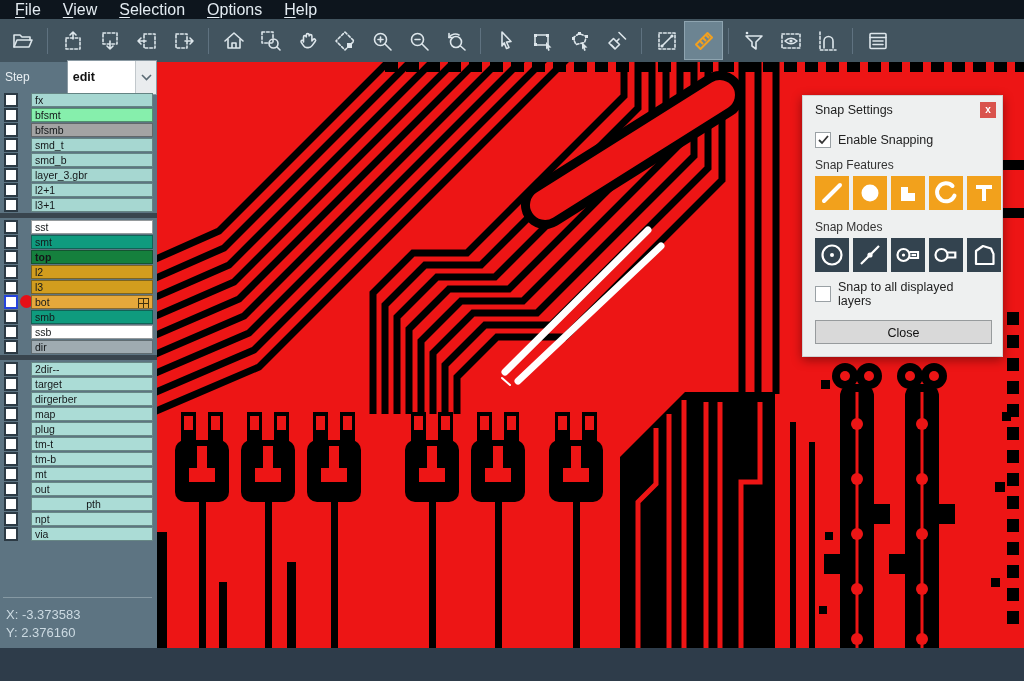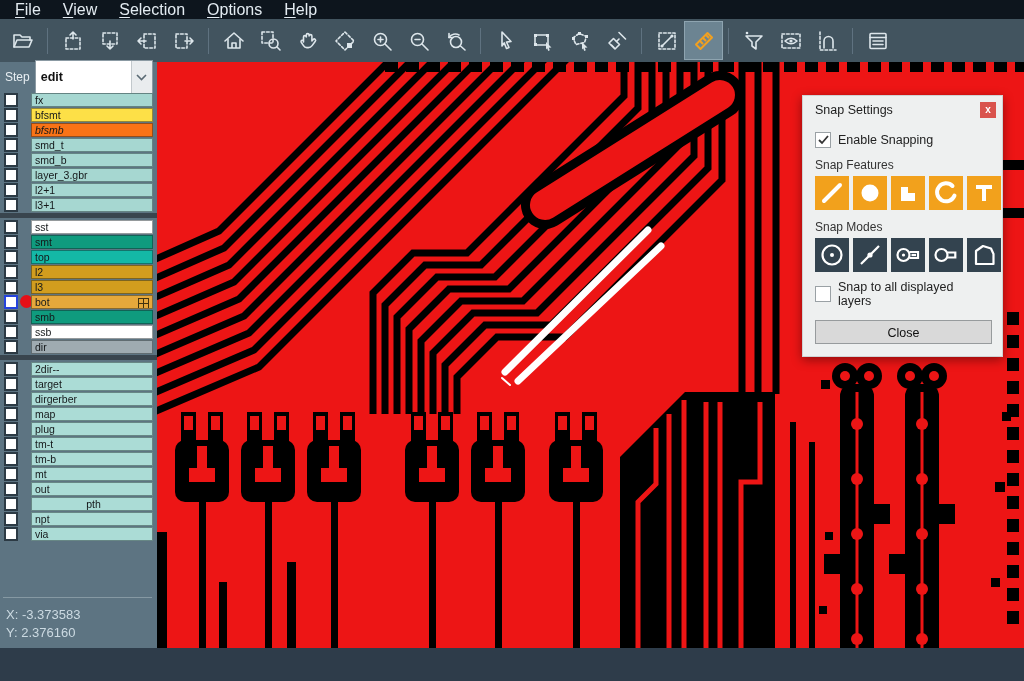--- a/index.html
+++ b/index.html
@@ -16,21 +16,21 @@
   #toolbar{position:absolute;left:0;top:19px;width:1024px;height:43px;background:#42545f;
     display:flex;align-items:center;padding-left:4px;box-sizing:border-box;}
   .tbtn{width:37px;height:37px;display:flex;align-items:center;justify-content:center;flex:0 0 auto;}
   .tbtn.active{background:#6c8492;outline:1px solid #8ea4b0;}
   .tsep{width:1px;height:26px;background:#5f7280;margin:0 6px;flex:0 0 auto;}
   .ti{stroke:#dde6eb;fill:none;stroke-width:1.6;stroke-linejoin:round;stroke-linecap:round;}
   .dsh{stroke-dasharray:2.6 2;}
 
   
   #sidebar{position:absolute;left:0;top:62px;width:157px;height:586px;background:#5d7482;}
-  #steprow{height:30px;display:flex;align-items:center;padding-left:5px;box-sizing:border-box;}
+  #steprow{height:30px;display:flex;align-items:center;padding-left:5px;box-sizing:border-box;gap:32px;}
   #steprow .steplabel{color:#e8eff3;font-size:12px;margin-right:5px;}
   #stepselect{width:118px;height:35px;background:#fff;border:1px solid #8b9aa3;display:flex;
     align-items:center;justify-content:space-between;box-sizing:border-box;}
   #stepselect .stepval{font-size:12.5px;color:#111;padding-left:5px;font-weight:bold;}
   #stepselect .chev{width:20px;height:100%;background:#e9ecee;border-left:1px solid #c2c8cc;
     display:flex;align-items:center;justify-content:center;}
   #layers{position:absolute;left:0;top:31px;width:157px;}
   .lrow{position:relative;height:14px;margin-bottom:1px;}
   .lrow .cb{position:absolute;left:4px;top:0px;width:10px;height:10px;background:#fff;
     border:2px solid #2c3a44;}
@@ -260,25 +260,25 @@
         </span>
       </div>
     </div>
     <div id="layers">
         <div class="lrow">
           <span class="cb"></span>
           <span class="lfield" style="background: rgb(166, 215, 209);">fx</span>
         </div>
         <div class="lrow">
           <span class="cb"></span>
-          <span class="lfield" style="background: #fde047;">bfsmt</span>
-        </div>
-        <div class="lrow">
-          <span class="cb"></span>
-          <span class="lfield" style="background: #f97316; font-style: italic;">bfsmb</span>
+          <span class="lfield" style="background: #86efac;">bfsmt</span>
+        </div>
+        <div class="lrow">
+          <span class="cb"></span>
+          <span class="lfield" style="background: #a3a3a3;">bfsmb</span>
         </div>
         <div class="lrow">
           <span class="cb"></span>
           <span class="lfield" style="background: rgb(166, 215, 209);">smd_t</span>
         </div>
         <div class="lrow">
           <span class="cb"></span>
           <span class="lfield" style="background: rgb(166, 215, 209);">smd_b</span>
         </div>
         <div class="lrow">
@@ -297,21 +297,21 @@
         <div class="lrow">
           <span class="cb"></span>
           <span class="lfield" style="background: rgb(255, 255, 255);">sst</span>
         </div>
         <div class="lrow">
           <span class="cb"></span>
           <span class="lfield" style="background: rgb(15, 155, 126);">smt</span>
         </div>
         <div class="lrow">
           <span class="cb"></span>
-          <span class="lfield" style="background: #14b8a6;">top</span>
+          <span class="lfield" style="background: #15803d; font-weight: bold;">top</span>
         </div>
         <div class="lrow">
           <span class="cb"></span>
           <span class="lfield" style="background: rgb(210, 157, 30);">l2</span>
         </div>
         <div class="lrow">
           <span class="cb"></span>
           <span class="lfield" style="background: rgb(210, 157, 30);">l3</span>
         </div>
         <div class="lrow">

